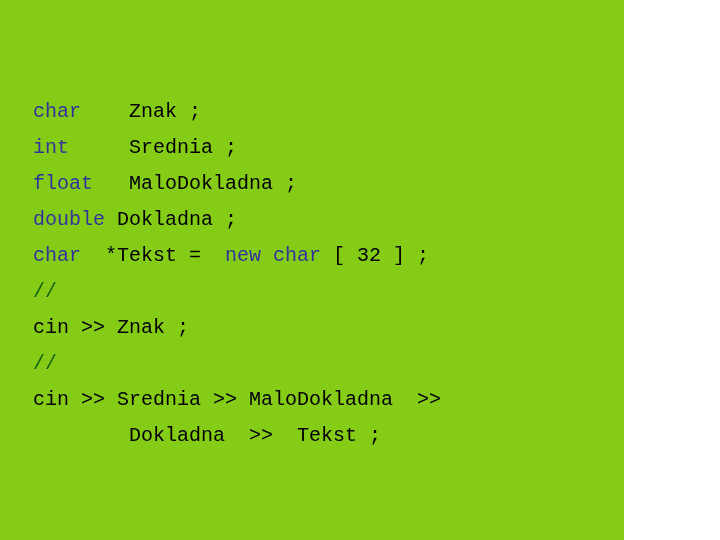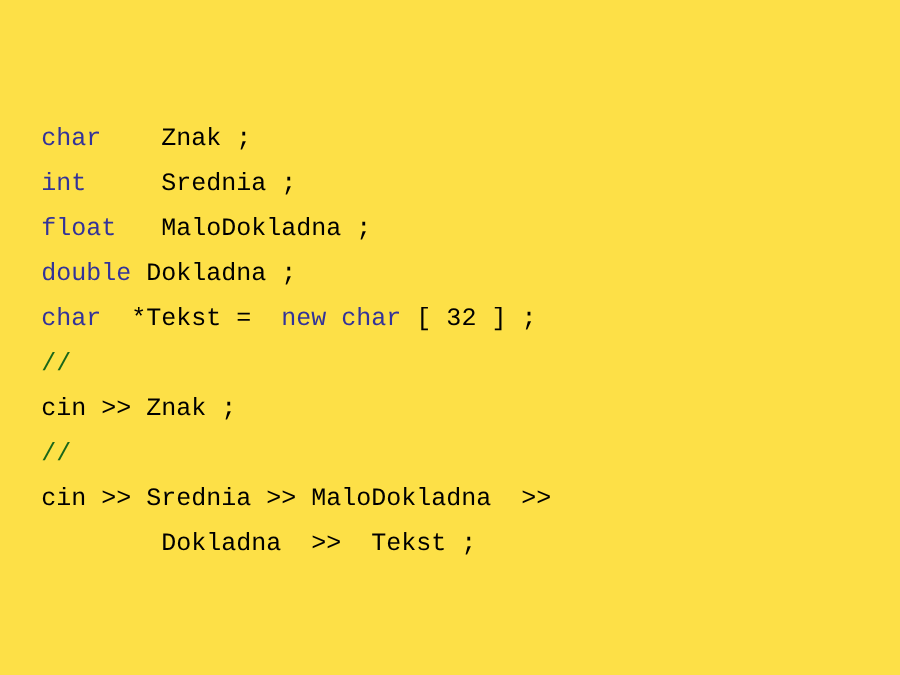--- a/index.html
+++ b/index.html
@@ -2,23 +2,23 @@
 <html><head>
 <meta charset="utf-8">
 <style>
   html, body {
     margin: 0;
     padding: 0;
     background: #ffffff;
   }
   #slide {
     position: relative;
-    width: 720px;
+    width: 624px;
     height: 540px;
-    background: #fde047;
+    background: #84cc16;
     overflow: hidden;
   }
   #code-block {
     position: absolute;
     left: 33px;
     top: 94px;
     font-family: "Liberation Mono", "DejaVu Sans Mono", monospace;
     font-size: 20px;
     line-height: 36px;
     letter-spacing: 0px;

